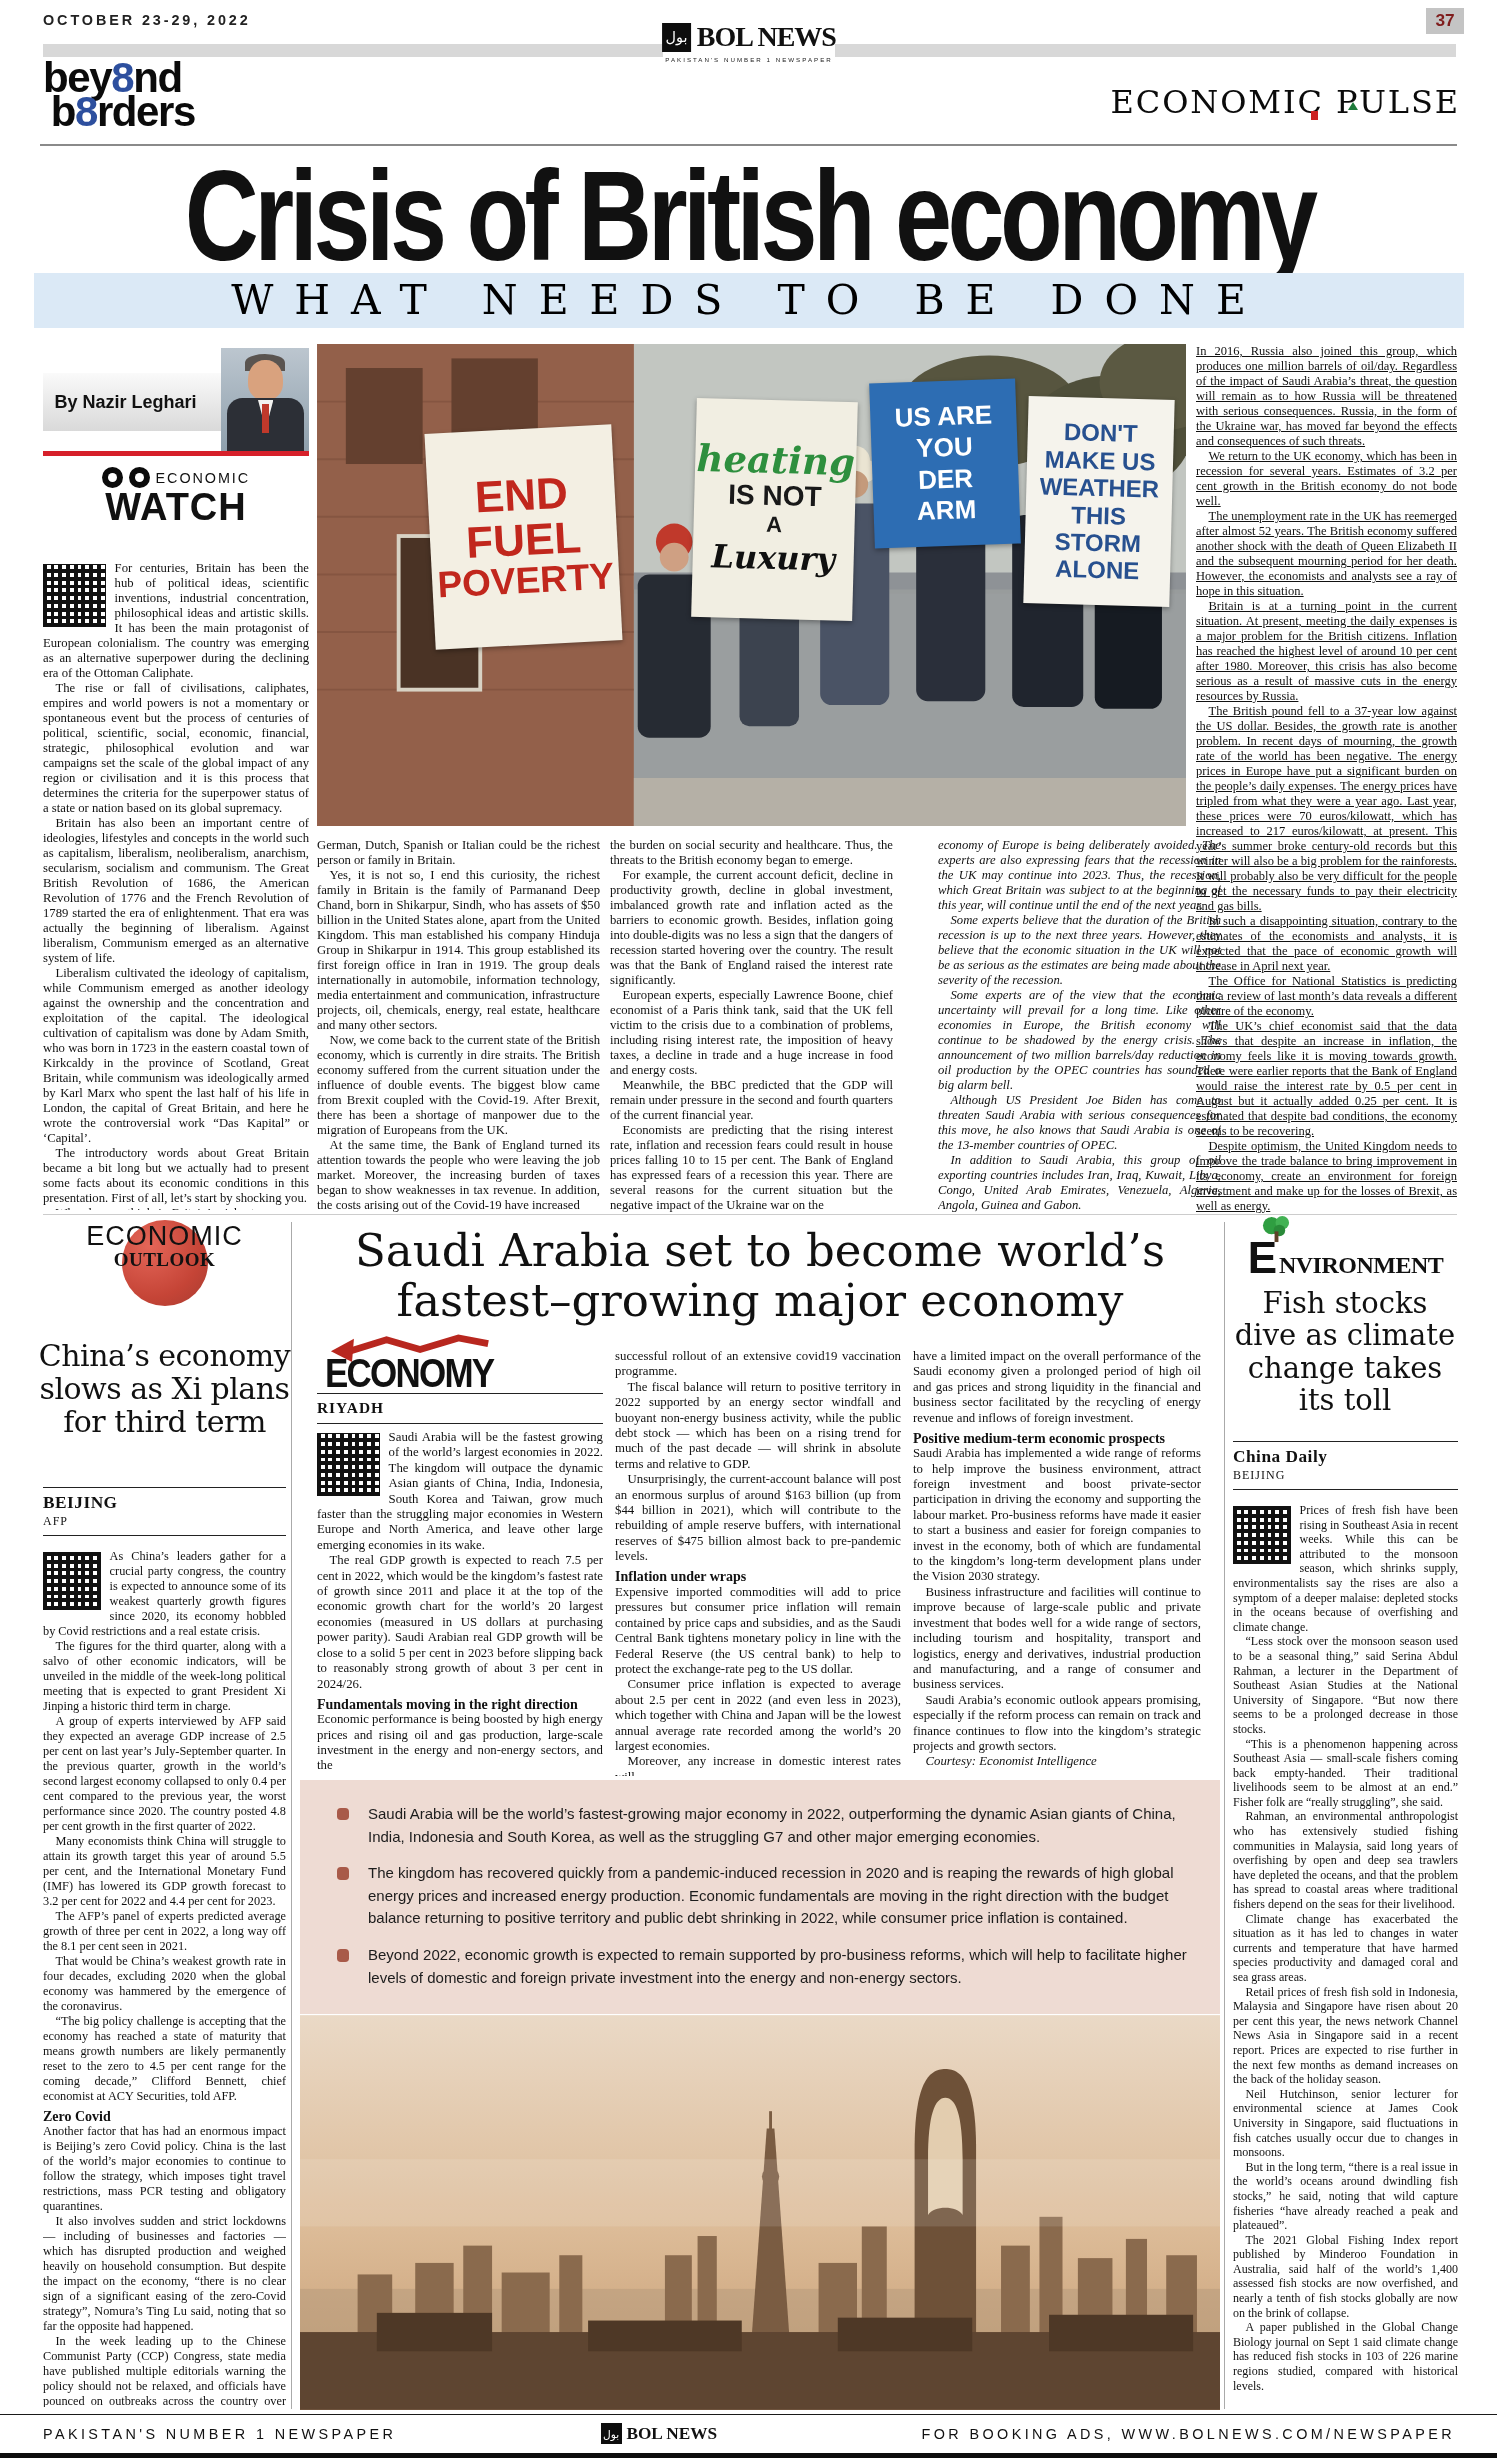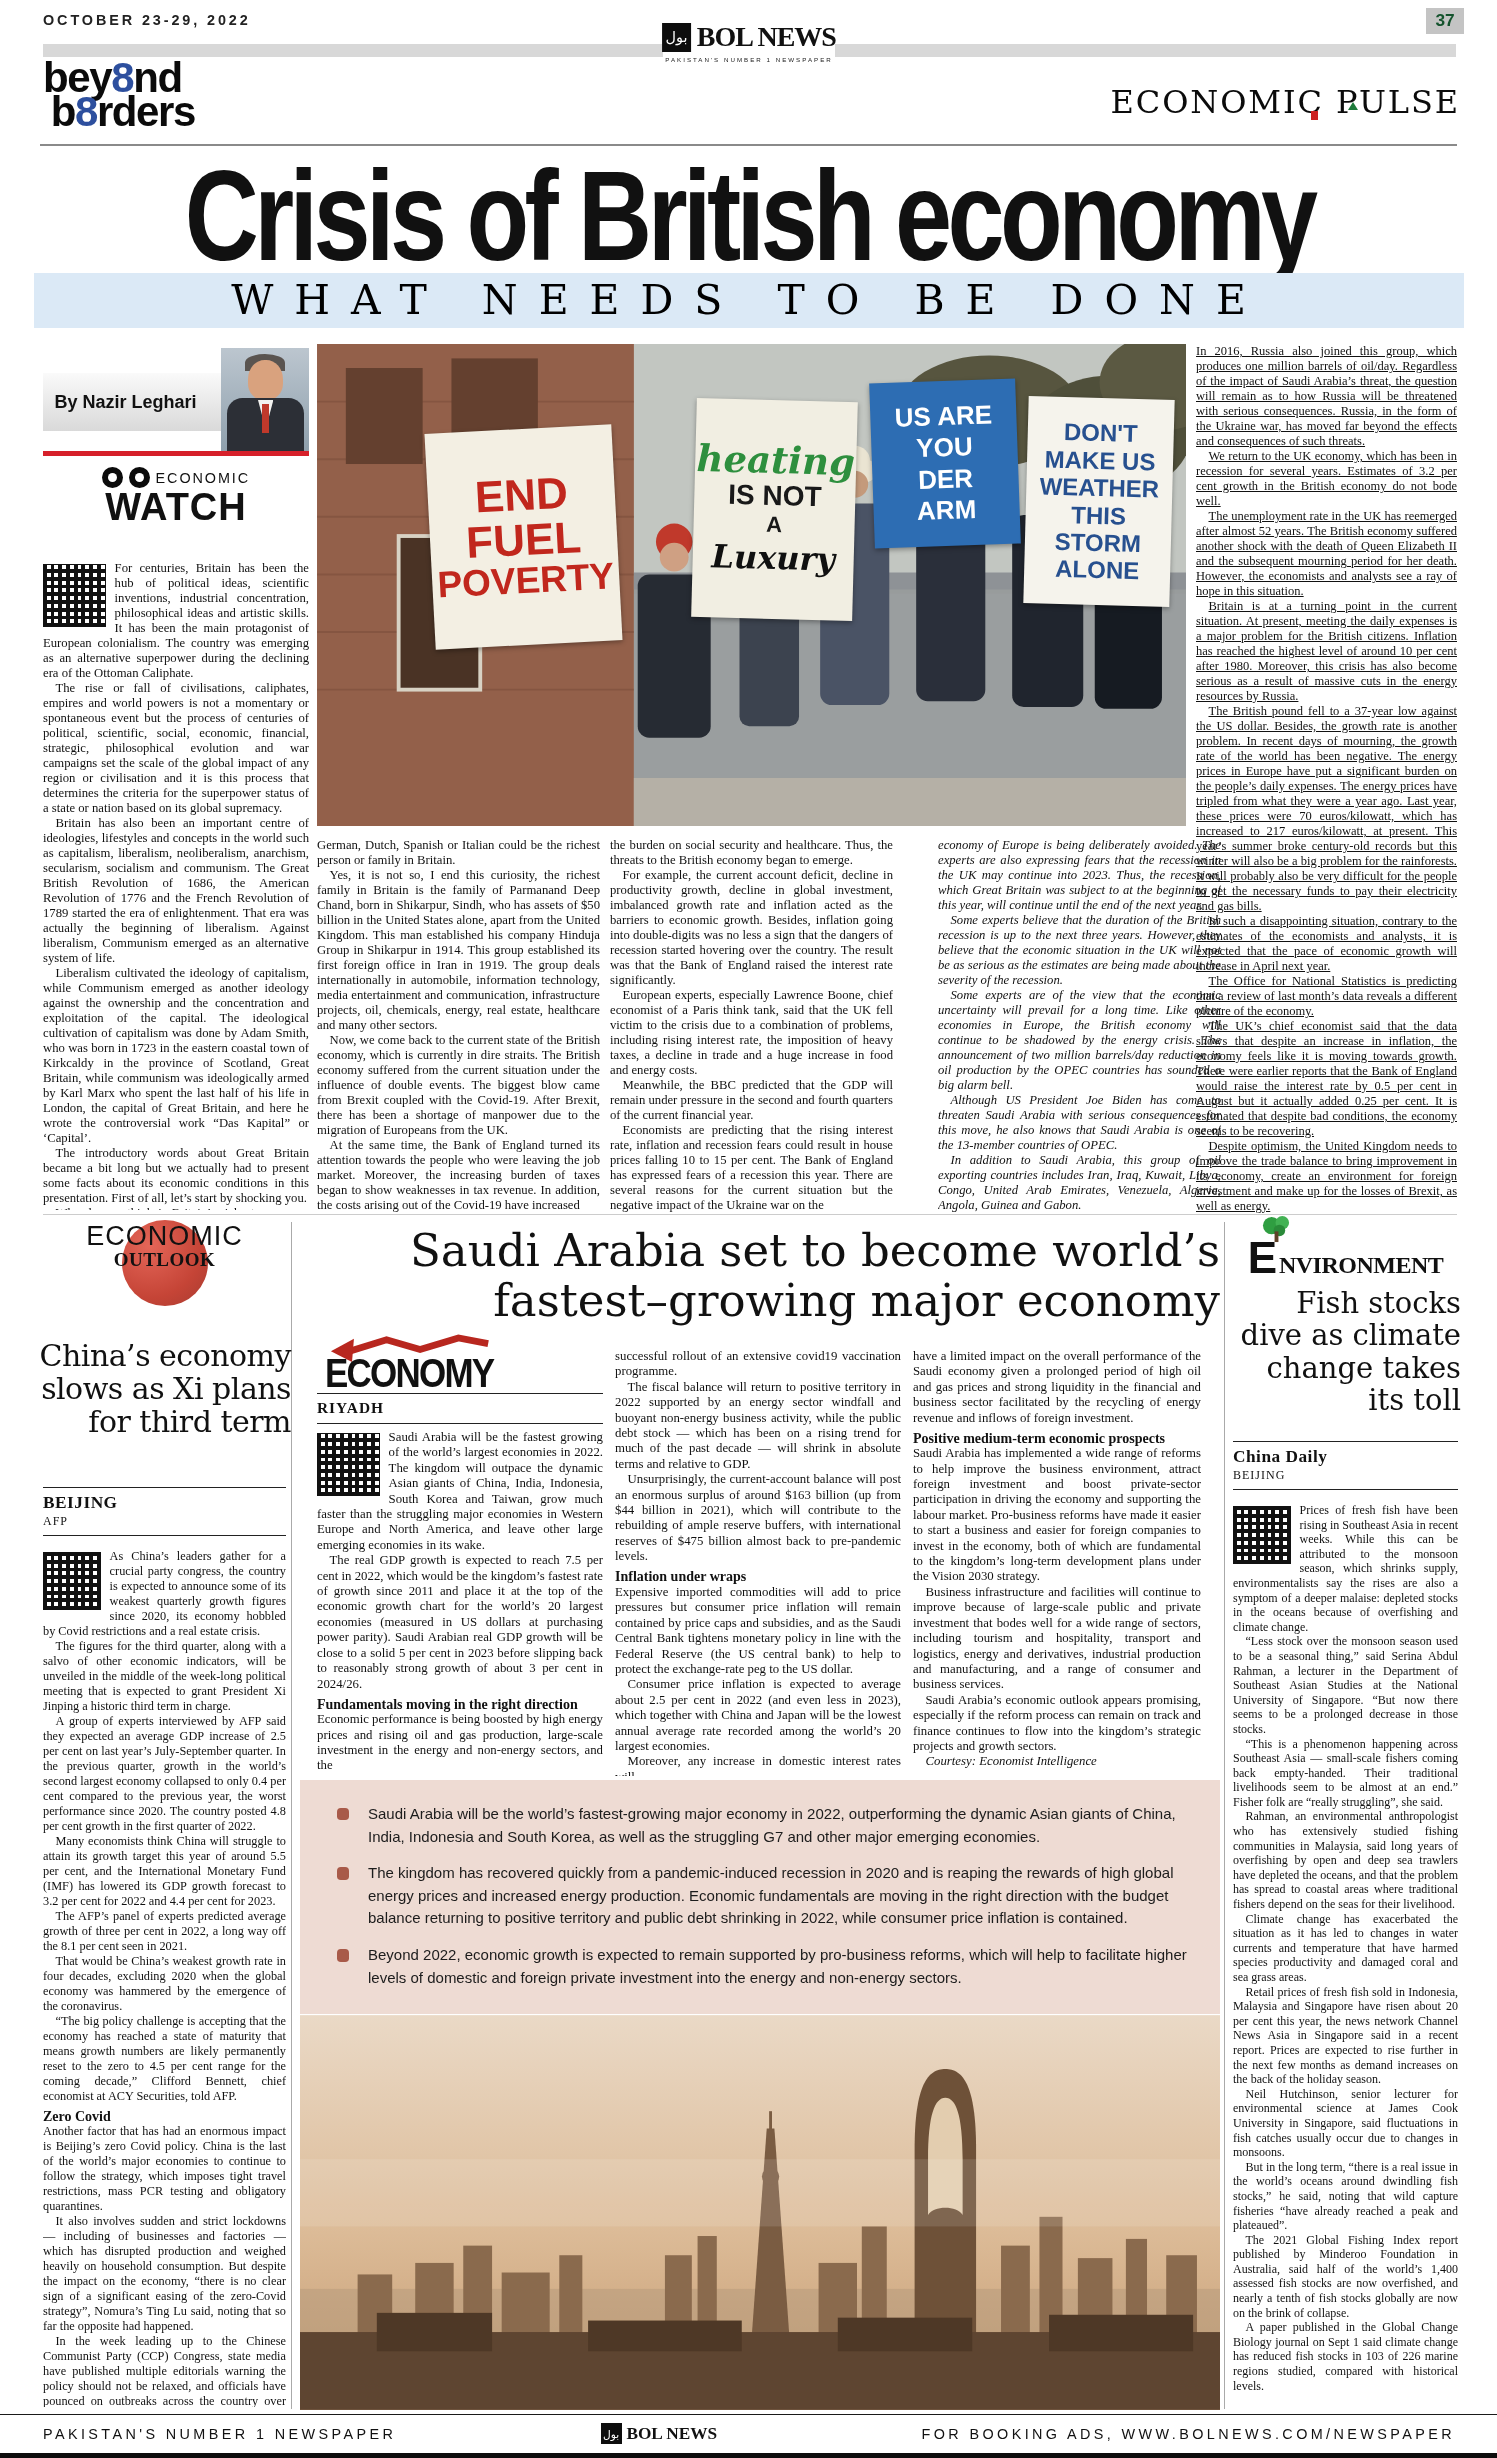--- a/index.html
+++ b/index.html
@@ -11,21 +11,21 @@
   .gray-bar{position:absolute;top:44px;height:12.5px;background:#d8d8d8;}
   .gray-bar.l{left:43px;width:620px;} .gray-bar.r{left:835px;width:621px;}
   .masthead{position:absolute;left:50%;transform:translateX(-50%);top:21px;text-align:center;}
   .bol-row{display:flex;align-items:center;justify-content:center;gap:5.8px;}
   .bol-box{width:29px;height:29px;background:#0d0d0d;color:#fff;display:flex;align-items:center;
            justify-content:center;font-size:14.4px;font-family:"DejaVu Sans",sans-serif;}
   .bol-word{font-family:"Liberation Serif",serif;font-weight:900;font-size:28px;letter-spacing:-1px;}
   .bol-tag{font-family:"Liberation Sans",sans-serif;font-size:6.2px;letter-spacing:2px;margin-top:2.9px;color:#222;}
   .pagenum{position:absolute;left:1426px;top:7.7px;width:38px;height:26px;background:#c4c4c4;
            display:flex;align-items:center;justify-content:center;font-family:"Liberation Sans",sans-serif;
-           font-size:17.3px;font-weight:700;color:#14532d;}
+           font-size:17.3px;font-weight:700;color:#7f1d1d;}
   .bb{position:absolute;left:43px;top:61px;font-family:"Liberation Sans",sans-serif;
       font-weight:900;font-size:42px;line-height:0.82;letter-spacing:-1.4px;color:#0b0b0b;}
   .bb .l2{margin-left:7.7px;}
   .bb .b8{color:#2d4f9e;}
   .ep{position:absolute;right:38px;top:83px;font-family:"DejaVu Serif",serif;font-size:32px;
       letter-spacing:1.9px;color:#0b0b0b;}
   .ep-red{position:absolute;left:200px;bottom:1px;width:7.7px;height:8.6px;background:#cc2222;}
   .ep-green{position:absolute;left:237px;bottom:11.5px;width:0;height:0;border-left:5.8px solid transparent;
       border-right:5.8px solid transparent;border-bottom:8.6px solid #1d7a3a;}
   .top-rule{position:absolute;left:40px;top:144px;width:1417px;height:1.9px;background:#8a8a8a;}
@@ -90,21 +90,21 @@
   
   .dateline{border-top:1.9px solid #222;border-bottom:1px solid #222;padding:4.8px 0 5.8px;}
   .dl-city{font-weight:700;font-size:17.3px;letter-spacing:0.5px;}
   .dl-src{font-size:12px;letter-spacing:1px;margin-top:1px;}
   
   .outlook-logo{position:absolute;left:43px;top:1222px;width:243px;height:108px;text-align:center;}
   .globe{position:absolute;left:50%;top:-1.9px;transform:translateX(-50%);width:86px;height:86px;border-radius:50%;
          background:radial-gradient(circle at 32% 30%,#e2594a,#c03425 62%,#9f2a1e);opacity:.92;}
   .ol-t1{position:relative;font-family:"Liberation Sans",sans-serif;font-size:27px;font-weight:400;letter-spacing:1px;line-height:1.05;}
   .ol-t2{position:relative;font-family:Liberation Serif, serif;font-size:19px;font-weight:900;letter-spacing:0.5px;line-height:1.05;}
-  .sec-headline{position:absolute;text-align:right;font-family:"DejaVu Serif",serif;}
+  .sec-headline{position:absolute;text-align:center;font-family:"DejaVu Serif",serif;}
   .china-headline{left:38px;top:1339px;width:253px;font-size:30px;line-height:1.1;letter-spacing:-0.5px;}
   .china-dateline{position:absolute;left:43px;top:1487px;width:243px;}
   .china-body{left:43px;top:1549px;width:243px;height:858px;font-size:12.3px;line-height:15px;}
   
   .saudi-headline{left:300px;top:1226px;width:920px;font-size:45px;line-height:1.1;}
   .economy-logo{position:absolute;left:325px;top:1335px;width:202px;height:61px;}
   .economy-word{position:absolute;left:0;bottom:0;font-family:"Liberation Sans",sans-serif;font-weight:900;
         font-size:38px;letter-spacing:-1.9px;transform:scale(.92,1.05);transform-origin:left bottom;}
   .economy-arrow{position:absolute;left:3.8px;top:-1.9px;}
   .riyadh-dateline{position:absolute;left:317px;top:1393px;width:286px;}

